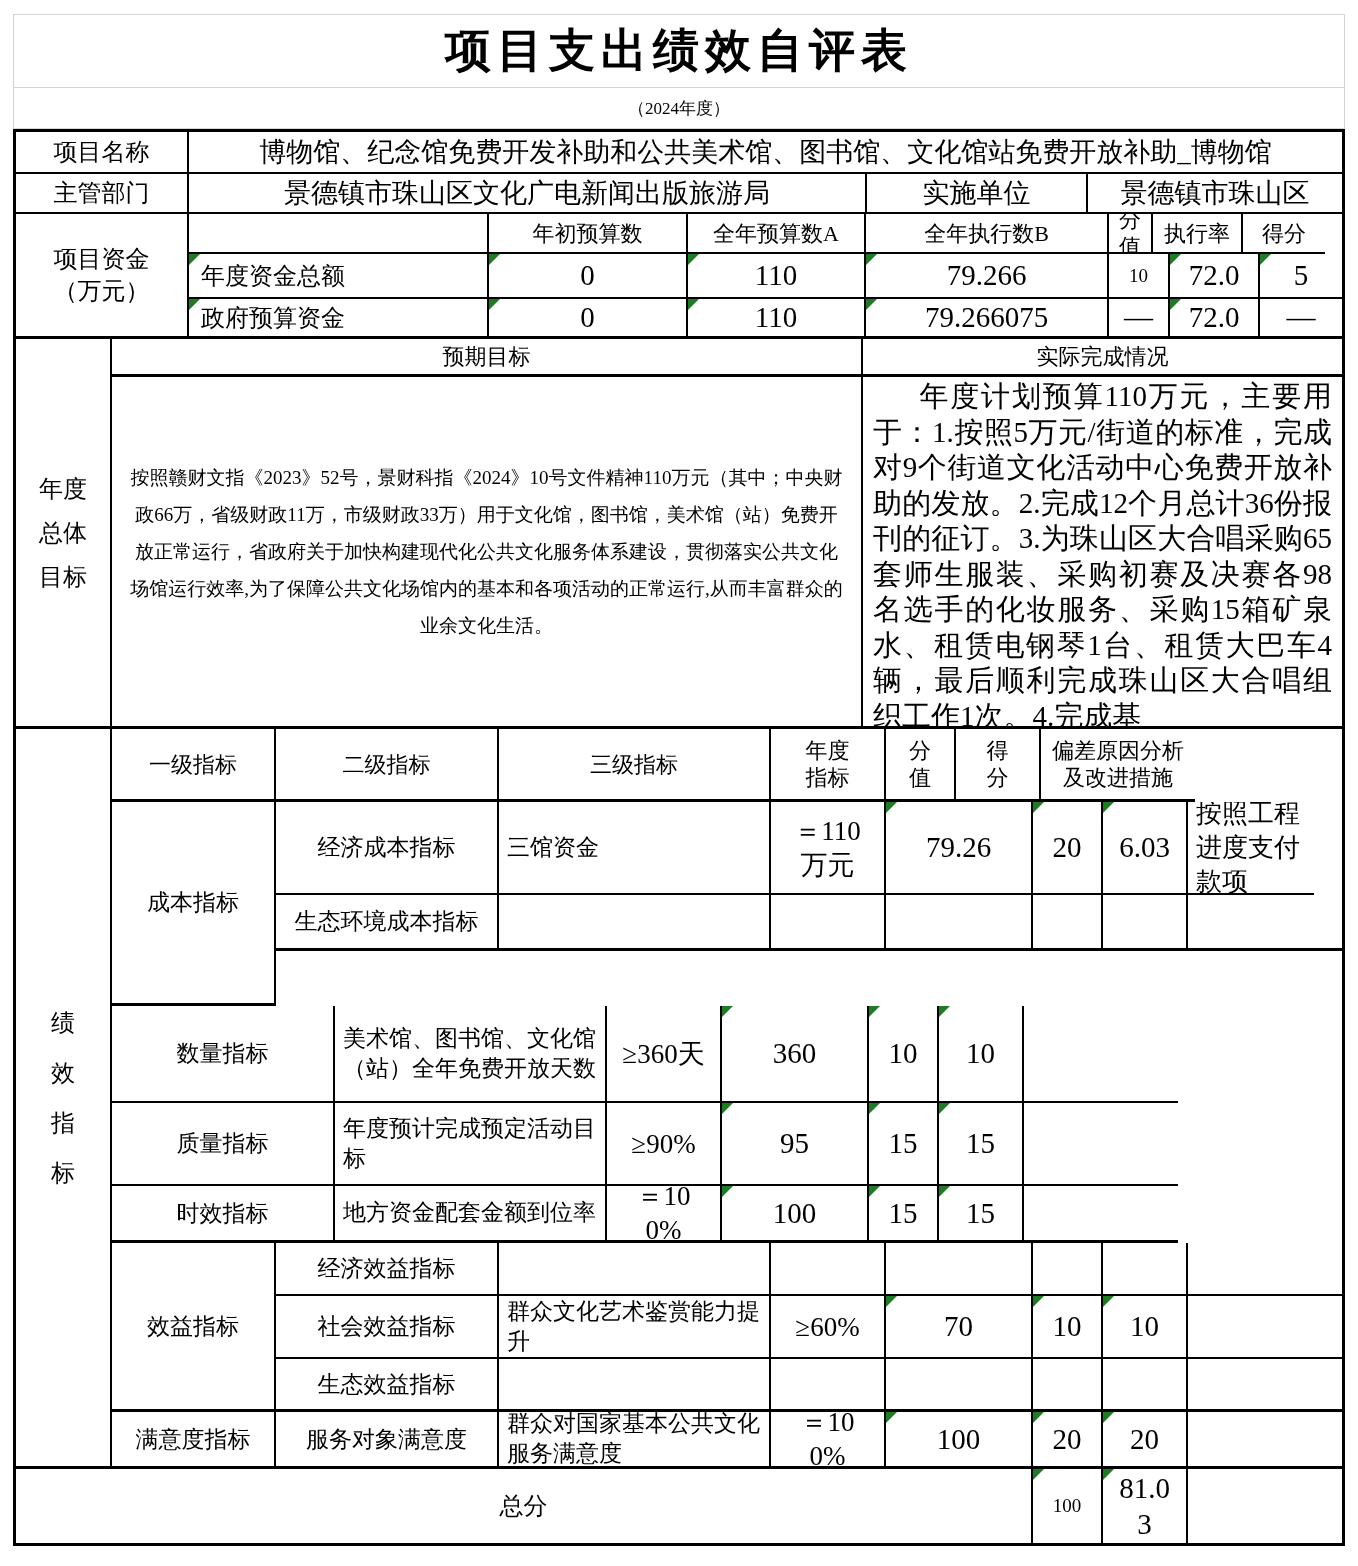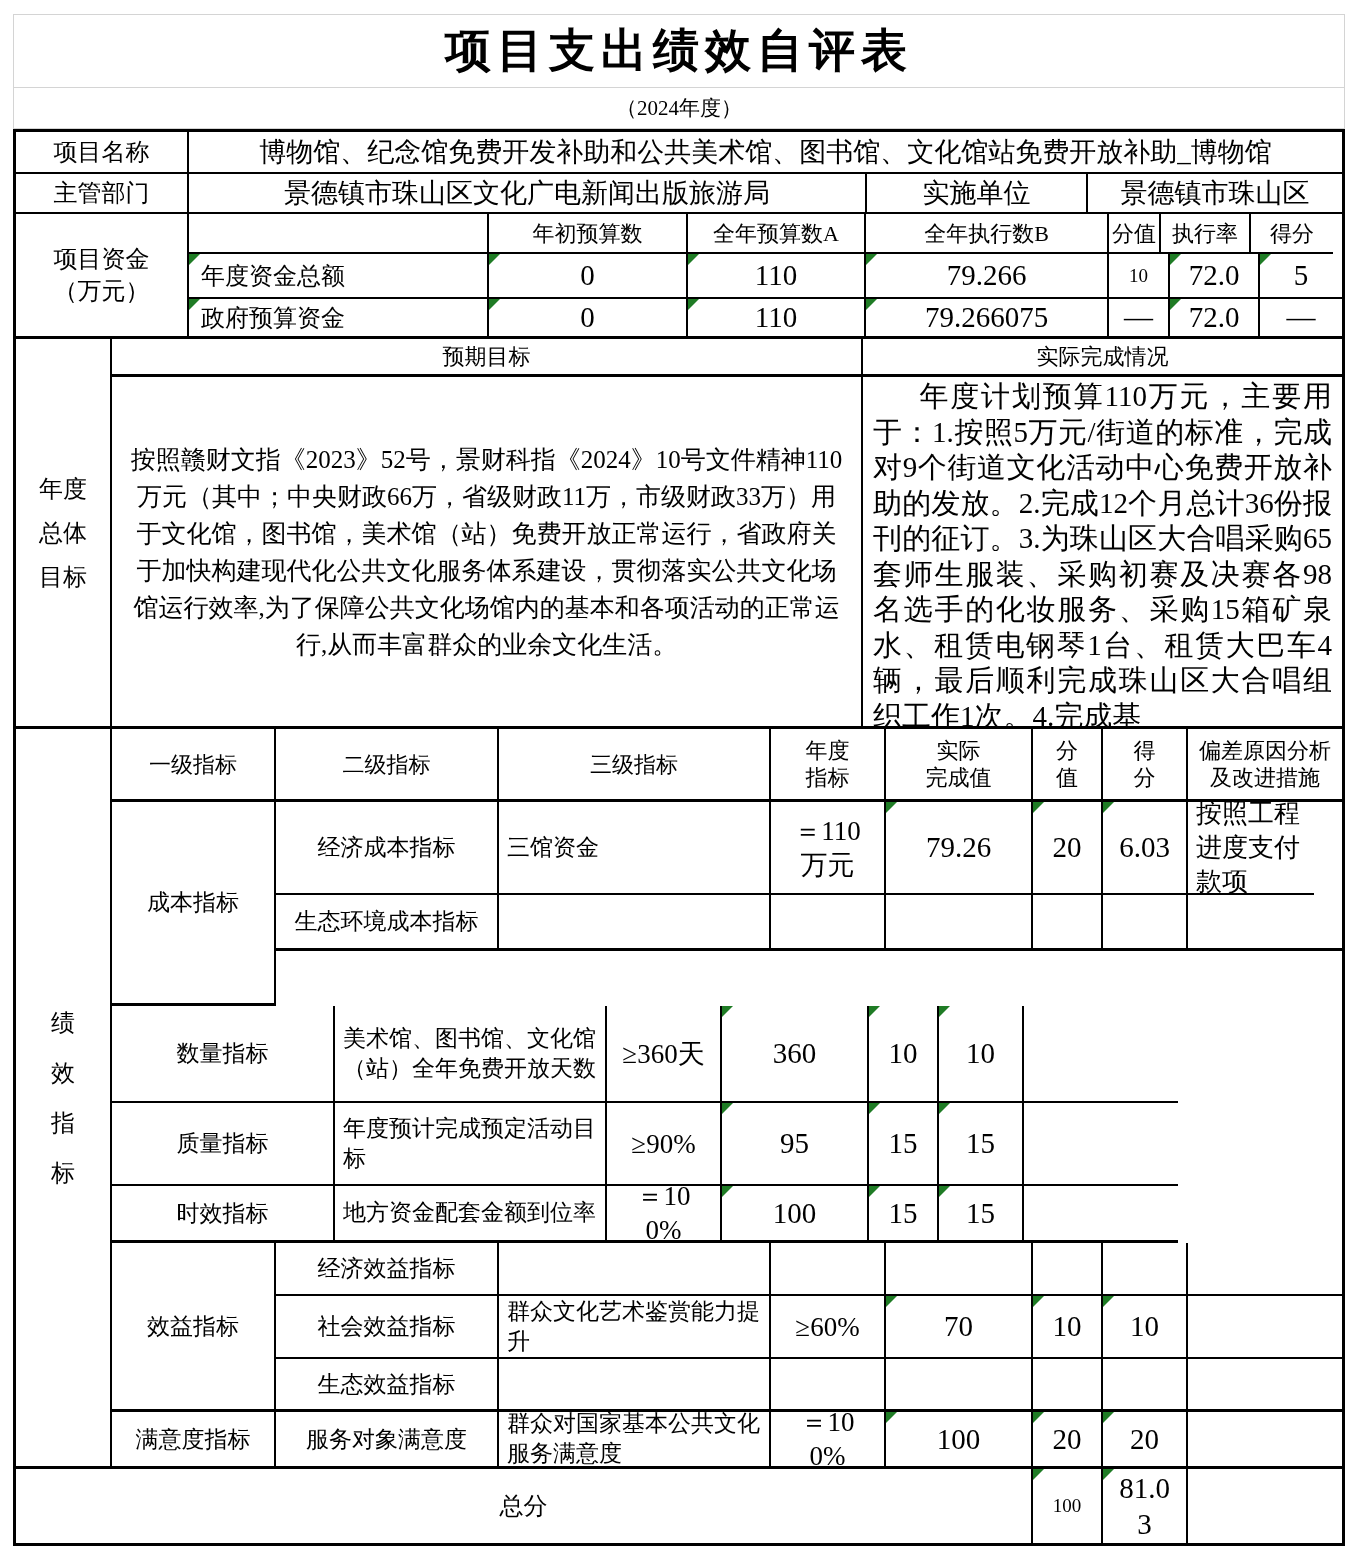--- a/index.html
+++ b/index.html
@@ -3,21 +3,21 @@
 <meta charset="utf-8">
 <style>
   html,body{margin:0;padding:0;background:#fff;}
   .page{width:1358px;height:1566px;background:#ffffff;position:relative;
         font-family:"Liberation Serif","DejaVu Serif",serif;color:#000;}
   .frame{position:absolute;left:13px;top:14px;width:1332px;}
   .titlebox{box-sizing:border-box;height:74px;border:1px solid #d4d4d4;
             display:flex;align-items:center;justify-content:center;
             font-size:46px;font-weight:bold;letter-spacing:6px;}
   .subtitlebox{box-sizing:border-box;height:42px;border:1px solid #d4d4d4;margin-top:-1px;
-            display:flex;align-items:center;justify-content:center;font-size:21px;}
+            display:flex;align-items:center;justify-content:center;font-size:17px;}
   .maintable{box-sizing:border-box;border:3px solid #000;height:1417px;
              display:flex;flex-direction:column;background:#fff;}
   .row{display:flex;flex-shrink:0;}
   .col{display:flex;flex-direction:column;flex-shrink:0;}
   .c{box-sizing:border-box;border-right:2px solid #000;border-bottom:2px solid #000;
      display:flex;align-items:center;justify-content:center;text-align:center;
      position:relative;overflow:hidden;flex-shrink:0;}
   .nr{border-right:none!important;}
   .nb{border-bottom:none!important;}
   .tb{border-bottom-width:3px!important;}
@@ -27,21 +27,21 @@
   .f-hdr{font-size:22px;line-height:27px;}
   .f-big{font-size:27px;}
   .num{font-size:29px;}
   .sm{font-size:19px;}
   .lvl{font-size:23px;}
   .lvl3{font-size:23px;line-height:30px;padding:0 8px;}
   .target{font-size:27px;line-height:34px;padding:0 12px;word-break:break-all;}
   .dev{font-size:26px;line-height:34px;padding:0 8px;}
   .vlab{font-size:24px;line-height:50px;}
   .vlab2{font-size:24px;line-height:44px;}
-  .gtext-l{font-size:25px;line-height:37px;padding:12px 16px;}
+  .gtext-l{font-size:19px;line-height:37px;padding:12px 16px;}
   .gtext-r{font-size:29px;line-height:35.5px;padding:2px 10px 0 10px;text-align:justify;
            align-items:flex-start;}
   .gtext-r .inner{text-indent:1.6em;}
   .brk{display:inline-block;max-width:62px;word-break:break-all;line-height:36px;}
   .padl{padding-left:12px;}
   .tri{position:absolute;top:0;left:0;width:0;height:0;
        border-top:11px solid #1f7c25;border-right:11px solid transparent;}
 </style>
 </head>
 <body>
@@ -68,21 +68,21 @@
 
       <div class="row" style="height:125px">
         <div class="c pre f-lbl tb" style="width:173px;height:125px">项目资金
 （万元）</div>
         <div class="col" style="width:1153px">
           <div class="row" style="height:40px">
             <div class="c" style="width:300px"></div>
             <div class="c f-hdr" style="width:199px">年初预算数</div>
             <div class="c f-hdr" style="width:178px">全年预算数A</div>
             <div class="c f-hdr" style="width:243px">全年执行数B</div>
-            <div class="c f-hdr" style="width:52px">分值</div>
+            <div class="c f-hdr" style="width:44px">分值</div>
             <div class="c f-hdr" style="width:90px">执行率</div>
             <div class="c f-hdr nr" style="width:82px">得分</div>
           </div>
           <div class="row" style="height:45px">
             <div class="c f-lbl left padl" style="width:300px">
                 <i class="tri"></i>
                 <span>年度资金总额</span>
               </div>
             <div class="c num" style="width:199px">
                 <i class="tri"></i>
@@ -157,22 +157,20 @@
 指
 标</div>
         <div class="col" style="width:1230px">
 
           <div class="row" style="height:73px">
             <div class="c f-hdr pre tb" style="width:164px">一级指标</div>
             <div class="c f-hdr pre tb" style="width:223px">二级指标</div>
             <div class="c f-hdr pre tb" style="width:272px">三级指标</div>
             <div class="c f-hdr pre tb" style="width:115px">年度
 指标</div>
-            <div class="c f-hdr pre tb" style="width:147px">实际
-完成值</div>
             <div class="c f-hdr pre tb" style="width:70px">分
 值</div>
             <div class="c f-hdr pre tb" style="width:85px">得
 分</div>
             <div class="c f-hdr pre tb nr" style="width:154px">偏差原因分析
 及改进措施</div>
           </div>
 
           <div class="row" style="height:204px">
             <div class="c lvl tb" style="width:164px;height:204px">成本指标</div>

